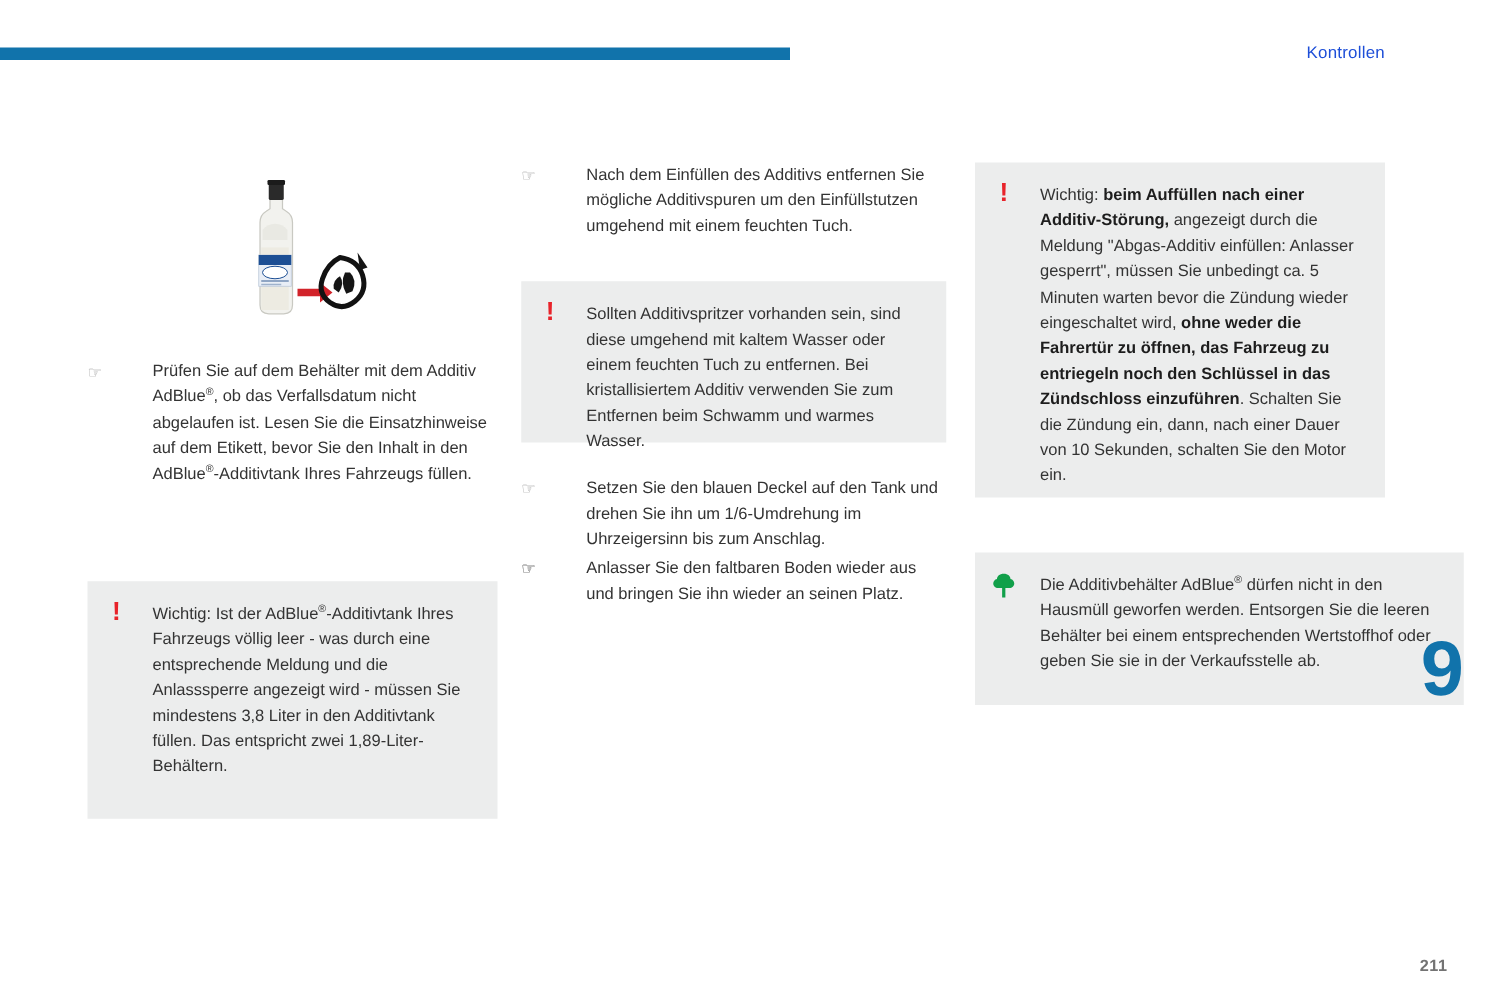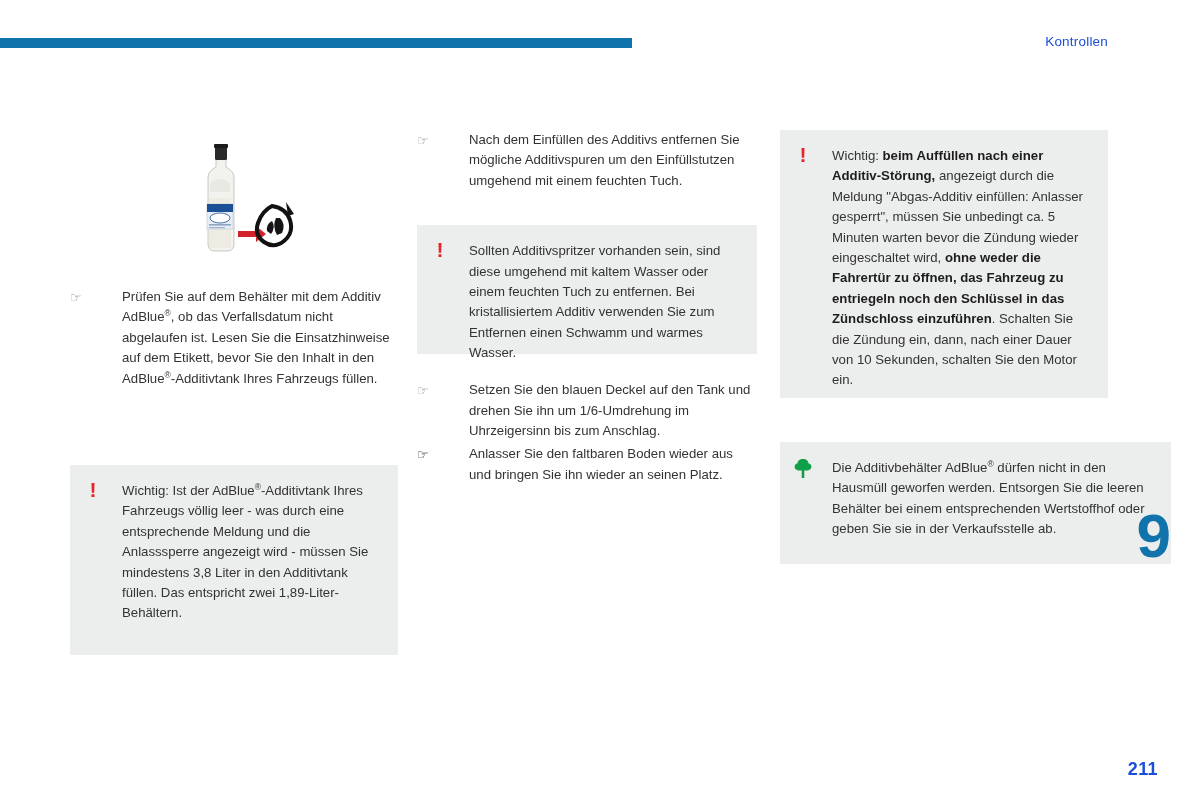--- a/index.html
+++ b/index.html
@@ -127,23 +127,23 @@
     font-size: 62px;
     font-weight: bold;
     color: #1173ab;
     line-height: 62px;
     letter-spacing: -1px;
   }
   #page-number {
     position: absolute;
     right: 42px;
     bottom: 20px;
-    font-size: 18px;
+    font-size: 13px;
     font-weight: bold;
-    color: #1d4ed8;
+    color: #737373;
     letter-spacing: 0.4px;
   }
 </style>
 </head>
 <body>
 
 <div id="header-bar"></div>
 <div id="header-section-title">Kontrollen</div>
 
 <div class="column" id="column-left">
@@ -198,21 +198,21 @@
   <ul class="bullet-list">
     <li class="bullet-item">
       <span class="hand-icon">☞</span>
       <span>Nach dem Einfüllen des Additivs entfernen Sie mögliche Additivspuren um den Einfüllstutzen umgehend mit einem feuchten Tuch.</span>
     </li>
   </ul>
 
   <div class="callout" id="callout-mid">
     <div class="callout-body">
       <span class="warn-icon">!</span>
-      <span>Sollten Additivspritzer vorhanden sein, sind diese umgehend mit kaltem Wasser oder einem feuchten Tuch zu entfernen. Bei kristallisiertem Additiv verwenden Sie zum Entfernen einen Schwamm und warmes Wasser.</span>
+      <span>Sollten Additivspritzer vorhanden sein, sind diese umgehend mit kaltem Wasser oder einem feuchten Tuch zu entfernen. Bei kristallisiertem Additiv verwenden Sie zum Entfernen beim Schwamm und warmes Wasser.</span>
     </div>
   </div>
 
   <ul class="bullet-list">
     <li class="bullet-item">
       <span class="hand-icon">☞</span>
       <span>Setzen Sie den blauen Deckel auf den Tank und drehen Sie ihn um 1/6-Umdrehung im Uhrzeigersinn bis zum Anschlag.</span>
     </li>
     <li class="bullet-item">
       <span class="hand-icon">☞</span>

